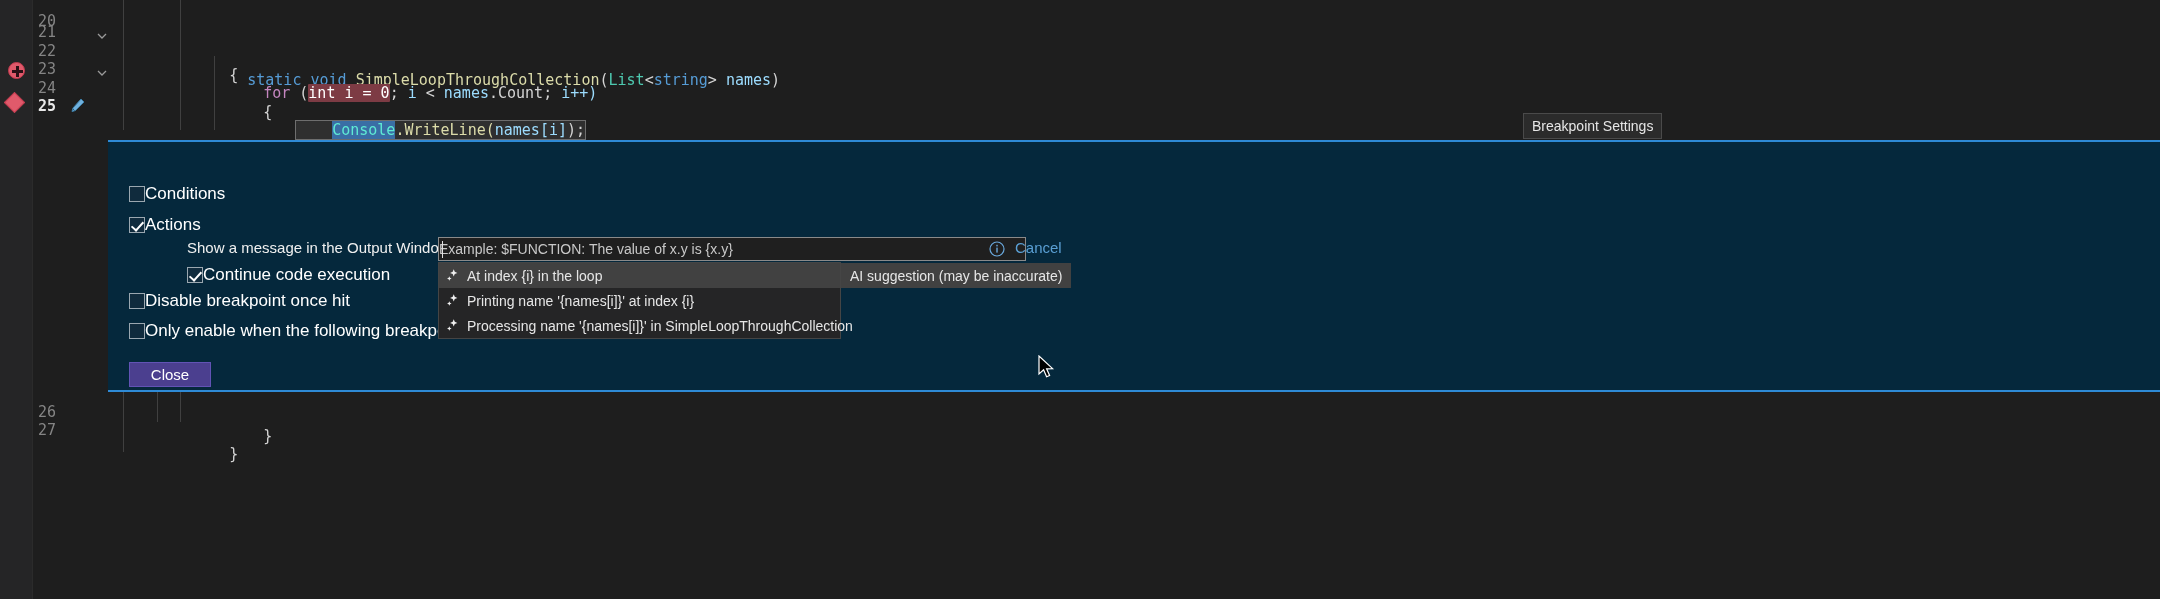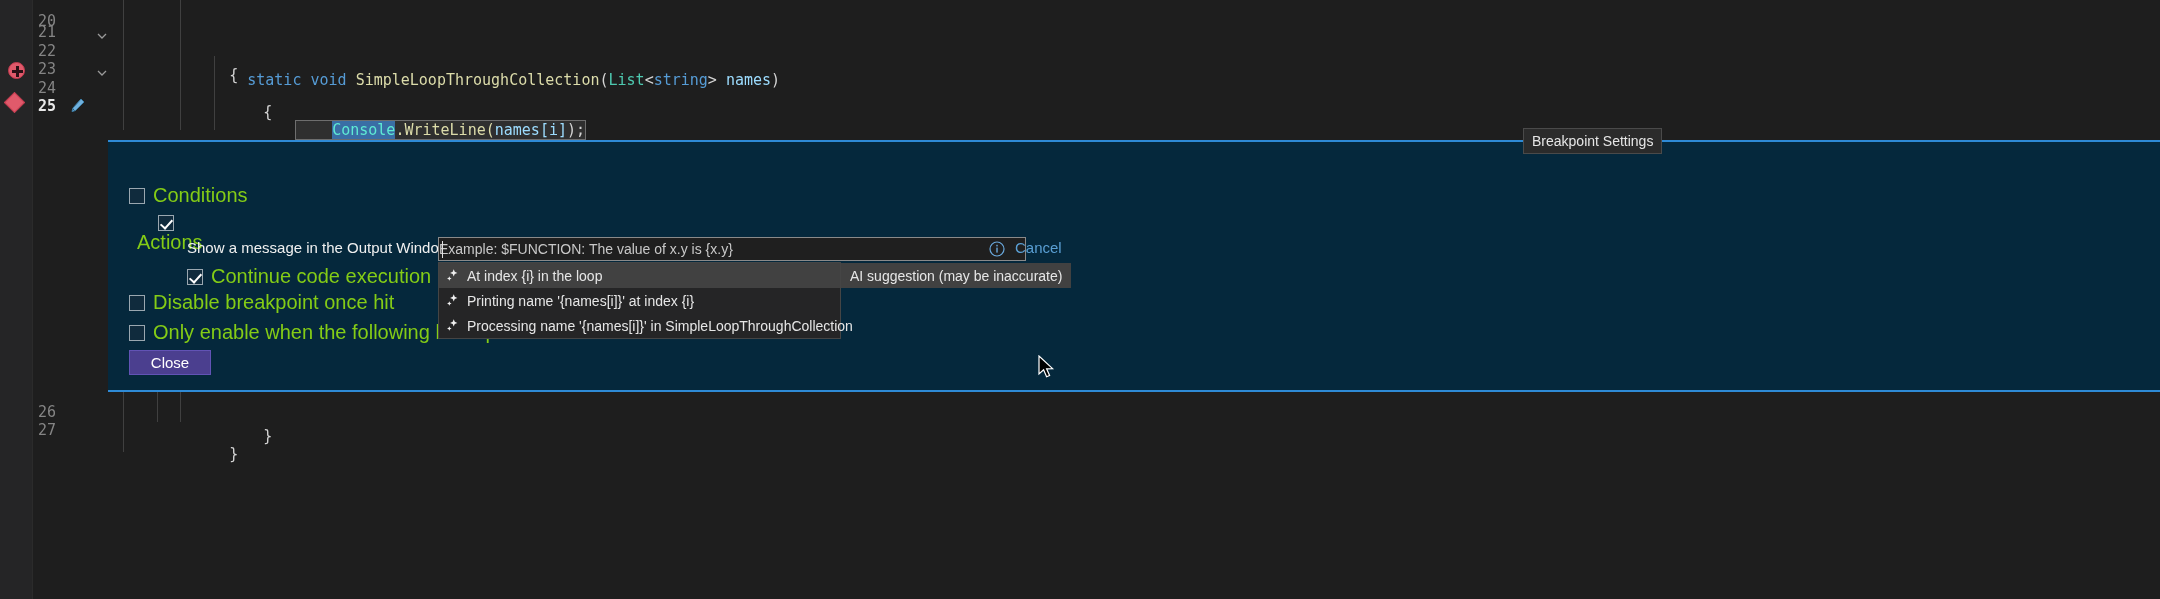--- a/index.html
+++ b/index.html
@@ -119,21 +119,21 @@
   }
   .cbox.checked::after {
     content: "";
     position: absolute; left: 4px; top: 1px;
     width: 5px; height: 10px;
     border: solid #ffffff;
     border-width: 0 2px 2px 0;
     transform: rotate(42deg);
   }
   .cb-label {
-    margin-left: 8px; font-size: 20px; color: #84cc16;
+    margin-left: 0; font-size: 17px; color: #ffffff;
   }
 
   .msg-label {
     position: absolute; font-size: 15px; color: #f0f0f0; white-space: nowrap;
   }
   .msg-input {
     position: absolute;
     width: 588px; height: 24px;
     background: #1f1f1f;
     border: 1px solid #8a8a8a;
@@ -192,21 +192,21 @@
     border: 1px solid #6253b5;
     color: #ffffff;
     font-size: 15px;
     display: flex; align-items: center; justify-content: center;
     cursor: pointer;
   }
 
   
   .edge-tip {
     position: absolute;
-    left: 1523px; top: 128px;
+    left: 1523px; top: 113px;
     height: 26px;
     background: #2b2b2b;
     border: 1px solid #4a4a4a;
     color: #e6e6e6;
     font-size: 14px;
     display: flex; align-items: center;
     padding: 0 8px;
     white-space: nowrap;
     overflow: hidden;
     max-width: 637px;
@@ -258,20 +258,23 @@
     <div class="line" style="top:20px; left:0;">
       <span class="code" style="position:relative; left:0;">
         <span style="display:inline-block;width:175px;"></span><span class="k-blue">static</span><span> </span><span class="k-blue">void</span><span> </span><span class="k-yellow">SimpleLoopThroughCollection</span><span class="k-light">(</span><span class="k-teal">List</span><span class="k-light">&lt;</span><span class="k-blue">string</span><span class="k-light">&gt;</span><span class="k-plain"> names</span><span class="k-light">)</span>
       </span>
     </div>
 
     <div class="line" style="top:39px; left:0;">
       <span style="display:inline-block;width:175px;"></span><span class="k-light">{</span>
     </div>
 
+    <div class="line" style="top:57px; left:0;">
+      <span style="display:inline-block;width:209px;"></span><span class="k-pink">for</span><span class="k-light"> (</span><span class="sel-red"><span>int</span><span> i = 0</span></span><span class="k-light">; </span><span class="k-plain">i</span><span class="k-light"> &lt; </span><span class="k-plain">names</span><span class="k-light">.Count; </span><span class="k-plain">i++)</span>
+    </div>
 
     <div class="line" style="top:76px; left:0;">
       <span style="display:inline-block;width:209px;"></span><span class="k-light">{</span>
     </div>
 
     <div class="line" style="top:94px; left:0;">
       <span style="display:inline-block;width:242px;"></span><span class="sel-box"><span class="sel-blue">Console</span><span class="k-yellow">.WriteLine(</span><span class="k-plain">names[i]</span><span class="k-light">);</span></span><span class="caret"></span>
     </div>
 
     <div class="line" style="top:400px; left:0;">
@@ -285,21 +288,21 @@
 
   <div class="peek">
     <div class="peek-body">
 
 
       <div class="cb-row" style="left:21px; top:42px;">
         <span class="cbox"></span>
         <span class="cb-label">Conditions</span>
       </div>
 
-      <div class="cb-row" style="left:21px; top:73px;flex-direction:column;">
+      <div class="cb-row" style="left:21px; top:73px;">
         <span class="cbox checked"></span>
         <span class="cb-label">Actions</span>
       </div>
 
       <div class="msg-label" style="left:79px; top:97px;">Show a message in the Output Window:</div>
 
       <input class="msg-input" style="left: 330px; top: 95px;" placeholder="Example: $FUNCTION: The value of x.y is {x.y}">
       <div class="input-caret" style="left:334px; top:99px;"></div>
 
       <svg class="info-icon" style="left:881px; top:99px;" viewBox="0 0 16 16">
@@ -350,21 +353,21 @@
       <div class="cb-row" style="left:21px; top:149px;">
         <span class="cbox"></span>
         <span class="cb-label">Disable breakpoint once hit</span>
       </div>
 
       <div class="cb-row" style="left:21px; top:179px;">
         <span class="cbox"></span>
         <span class="cb-label">Only enable when the following breakpoint is hit:</span>
       </div>
 
-      <div class="close-btn" style="left:21px; top:208px;">Close</div>
+      <div class="close-btn" style="left:21px; top:220px;">Close</div>
     </div>
   </div>
 
   <div class="edge-tip">Breakpoint Settings</div>
 
   <svg class="cursor" width="18" height="26" viewBox="0 0 18 26">
     <path d="M1 1 L1 19 L5.6 14.8 L8.6 21.8 L11.6 20.5 L8.6 13.8 L14.6 13.6 Z" fill="#000000" stroke="#ffffff" stroke-width="1.2"></path>
   </svg>
 
 </div>

